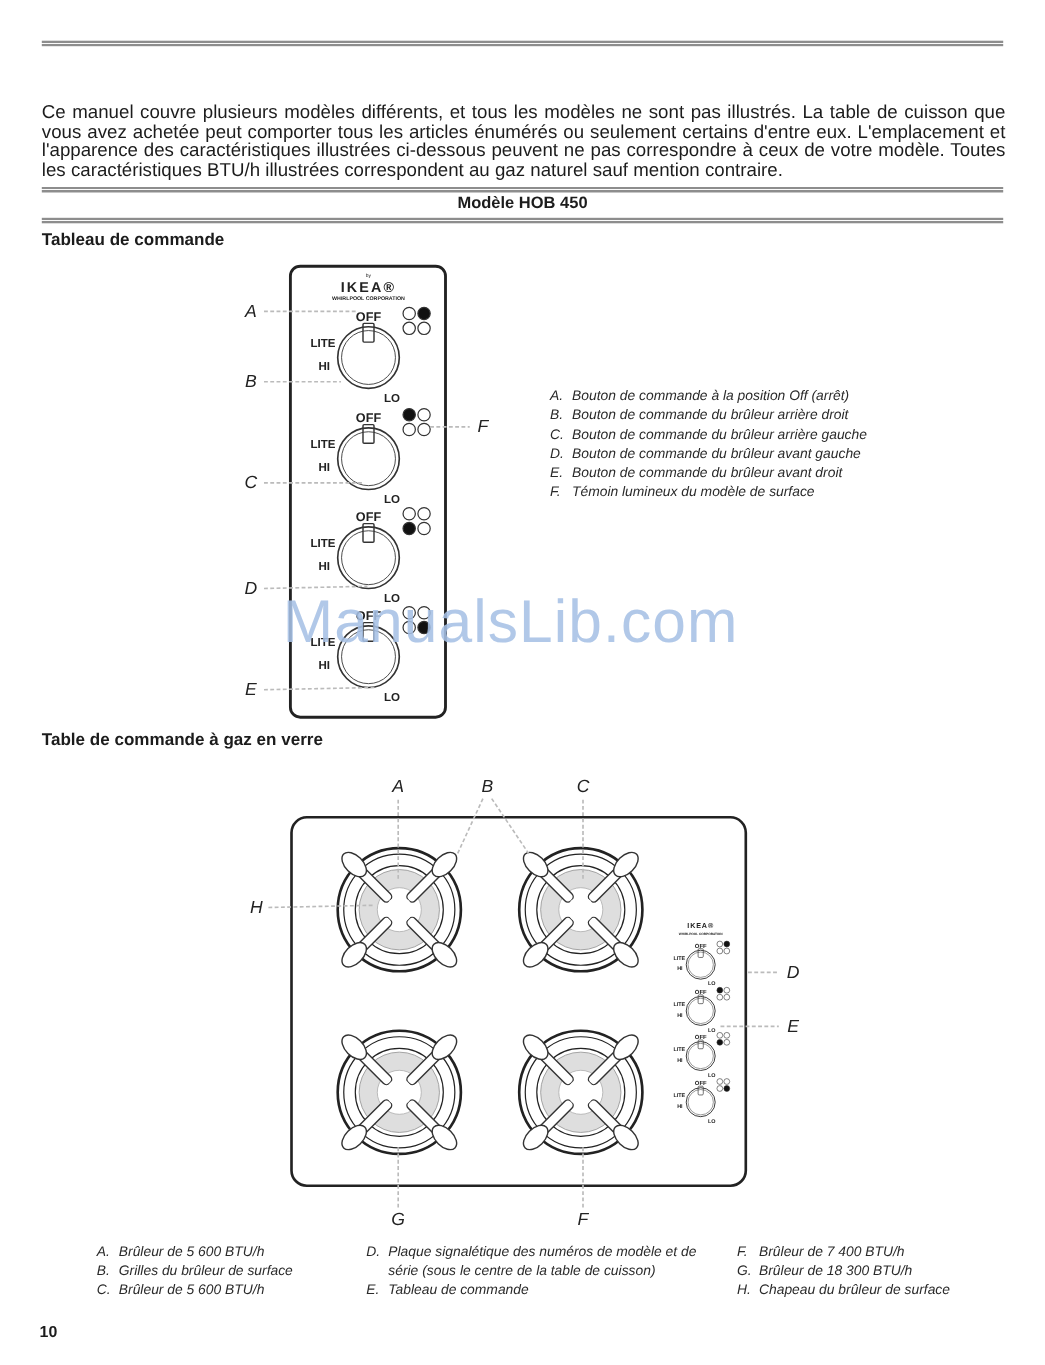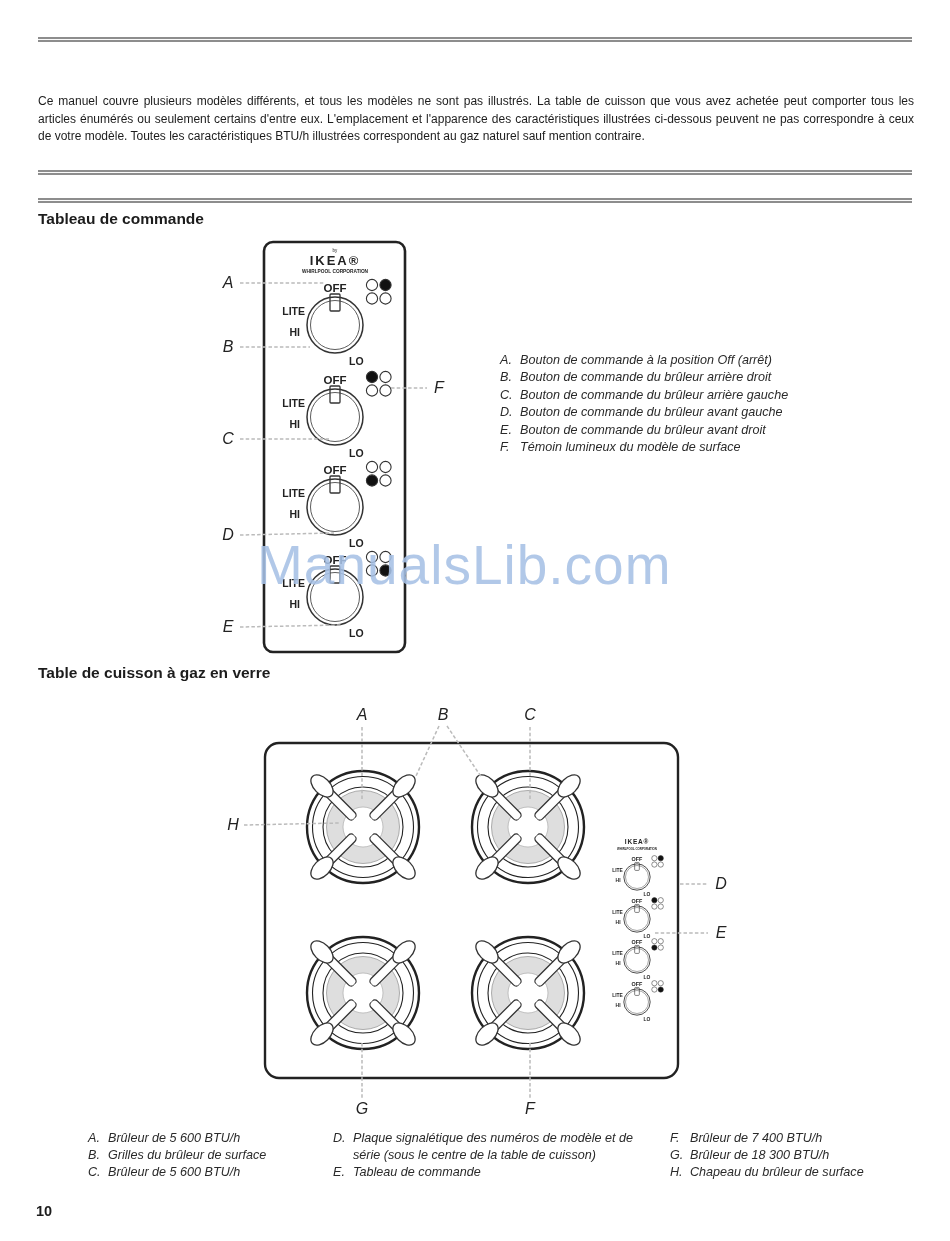--- a/index.html
+++ b/index.html
@@ -3,21 +3,21 @@
 <meta charset="utf-8">
 <style>
   html,body{margin:0;padding:0;background:#e8e8e8}
   .page{position:relative;width:950px;height:1241px;margin:0 auto;background:#fff;
         font-family:"Liberation Sans",sans-serif;color:#1c1c1c;overflow:hidden}
   .rule{position:absolute;left:38px;width:874px;height:5px;
         background:linear-gradient(to bottom,#8d8d8d 0,#8d8d8d 2px,#fafafa 2px,#fafafa 3px,#8d8d8d 3px,#8d8d8d 5px)}
   .title{position:absolute;top:49px;left:0;width:100%;margin:0;text-align:center;
          font-size:33px;font-weight:700;letter-spacing:-.5px;white-space:nowrap}
   .cond{display:inline-block;transform:scaleX(.86);transform-origin:center}
-  .intro{position:absolute;top:93px;left:38px;width:876px;margin:0;font-size:12px;
+  .intro{position:absolute;top:93px;left:38px;width:876px;margin:0;font-size:17px;
          line-height:17.6px;text-align:justify}
   .model{position:absolute;top:176px;left:0;width:100%;text-align:center;font-size:15px;font-weight:700}
   .h2{position:absolute;left:38px;margin:0;font-size:15.5px;font-weight:700}
   svg{position:absolute;overflow:visible;font-family:"Liberation Sans",sans-serif}
   svg text{fill:#222}
   .plegend{position:absolute;left:500px;top:352px;font-style:italic;font-size:12.6px;line-height:17.4px;color:#2a2a2a}
   .lgrow{display:flex}
   .lgl{flex:0 0 20px}
   .lgt{flex:1}
   .col{position:absolute;top:1130px;font-style:italic;font-size:12.6px;line-height:16.9px;color:#2a2a2a}
@@ -32,20 +32,21 @@
 <body>
 
 <div class="page">
 
   <div class="rule" style="top:37px"></div>
 
 
   <p class="intro">Ce manuel couvre plusieurs modèles différents, et tous les modèles ne sont pas illustrés. La table de cuisson que vous avez achetée peut comporter tous les articles énumérés ou seulement certains d'entre eux. L'emplacement et l'apparence des caractéristiques illustrées ci-dessous peuvent ne pas correspondre à ceux de votre modèle. Toutes les caractéristiques BTU/h illustrées correspondent au gaz naturel sauf mention contraire.</p>
 
   <div class="rule" style="top:170px"></div>
+  <div class="model">Modèle HOB 450</div>
   <div class="rule" style="top:198px"></div>
 
   <h2 class="h2" style="top:210px">Tableau de commande</h2>
 
   <svg id="panel-svg" style="left:198px;top:235px" width="270" height="425" viewBox="0 0 270 425">
     <rect x="66" y="7" width="141" height="410" rx="9" fill="#fff" stroke="#222" stroke-width="2.6"></rect>
     <text x="137" y="17" text-anchor="middle" font-size="4.5">by</text>
     <text x="137" y="30" text-anchor="middle" font-size="13" font-weight="bold" letter-spacing="2">IKEA®</text>
     <text x="137" y="38" text-anchor="middle" font-size="4.8" font-weight="bold">WHIRLPOOL CORPORATION</text>
     <g id="panel-knobs">
@@ -138,21 +139,21 @@
       <div class="lgrow">
         <span class="lgl">E.</span>
         <span class="lgt">Bouton de commande du brûleur avant droit</span>
       </div>
       <div class="lgrow">
         <span class="lgl">F.</span>
         <span class="lgt">Témoin lumineux du modèle de surface</span>
       </div>
     </div>
 
-  <h2 class="h2" style="top:664px">Table de cuisson à gaz en verre</h2>
+  <h2 class="h2" style="top:664px">Table de commande à gaz en verre</h2>
 
   <svg id="cooktop-svg" style="left:215px;top:693px" width="535" height="440" viewBox="0 0 535 440">
     <defs>
       <g id="burner">
         <circle r="56" fill="none" stroke="#222" stroke-width="2.4"></circle>
         <circle r="50.5" fill="none" stroke="#222" stroke-width="1.1"></circle>
         <circle r="40" fill="none" stroke="#222" stroke-width="1.1"></circle>
         <circle r="36.5" fill="#dedede" stroke="#999" stroke-width=".8"></circle>
         <circle r="20" fill="#fff" stroke="#aaa" stroke-width=".7"></circle>
         <g transform="rotate(45)">

